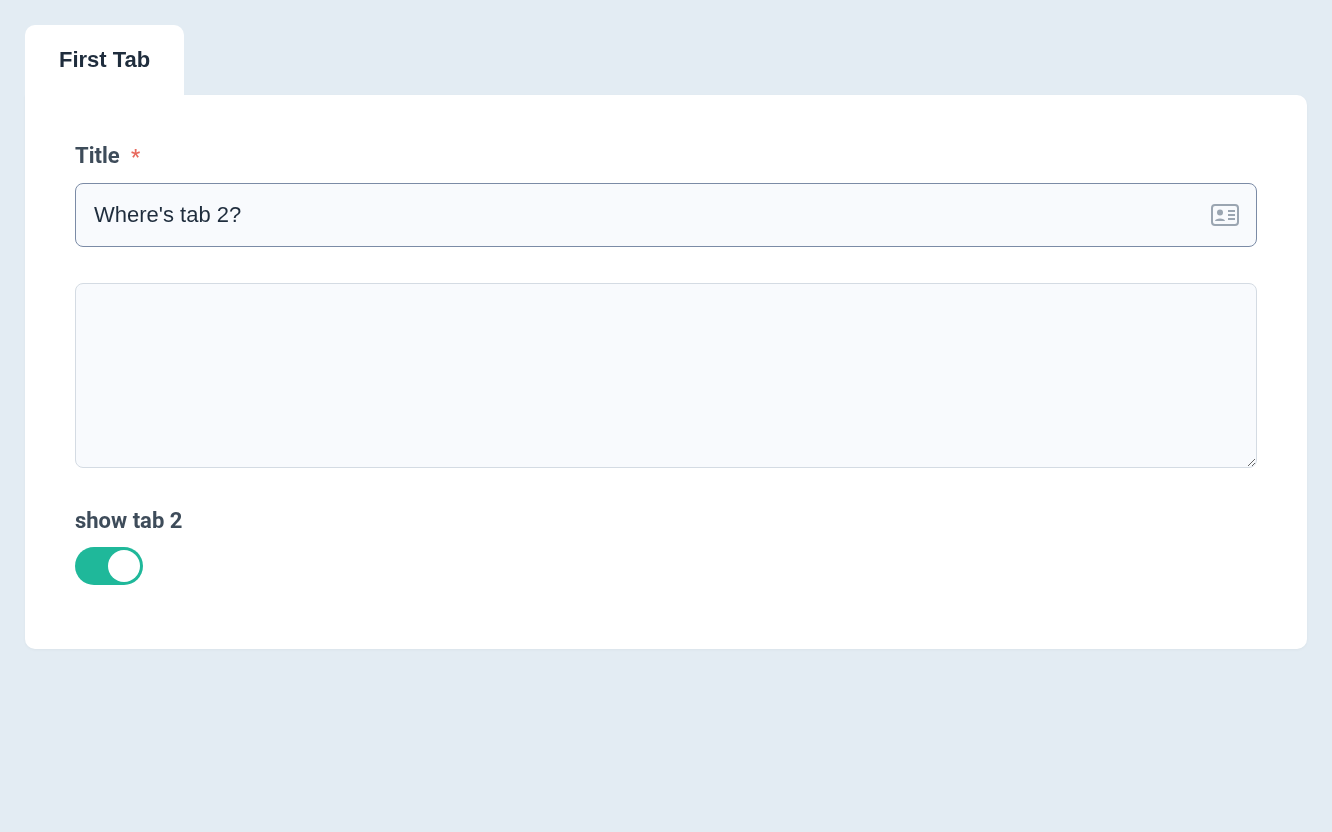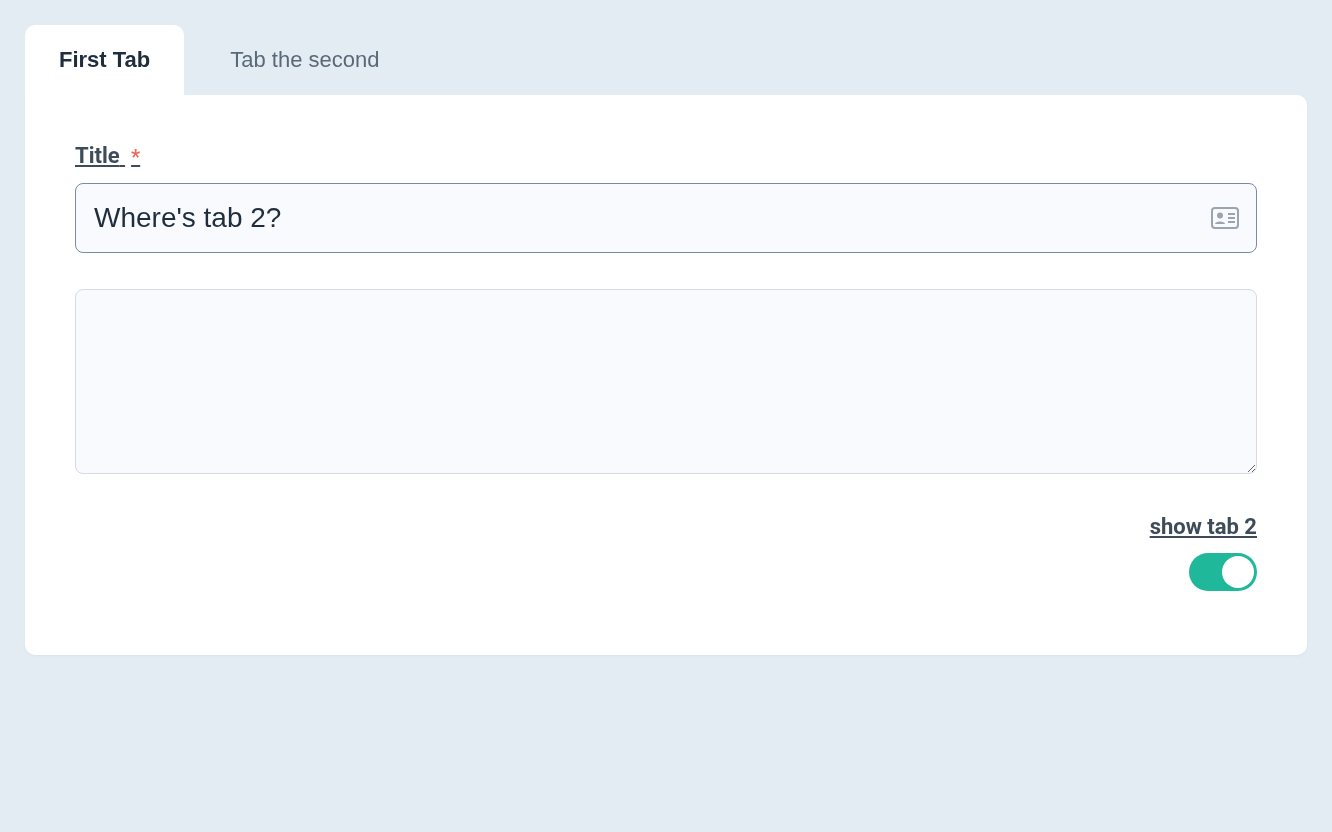--- a/index.html
+++ b/index.html
@@ -50,38 +50,37 @@
     .form-group {
       margin-bottom: 36px;
     }
 
     .form-label {
       display: block;
       font-size: 22px;
       font-weight: 700;
       color: #3e4c5a;
       margin-bottom: 14px;
-      text-decoration: underline;
     }
 
     .required-asterisk {
       color: #e86a5e;
       font-size: 20px;
       margin-left: 6px;
       vertical-align: middle;
     }
 
     .input-wrapper {
       position: relative;
     }
 
     .text-input {
       width: 100%;
       padding: 18px 56px 18px 18px;
-      font-size: 28px;
+      font-size: 22px;
       color: #1f2d3d;
       background: #f8fafd;
       border: 1px solid #7b8ba6;
       border-radius: 8px;
       outline: none;
     }
 
     .input-icon {
       position: absolute;
       right: 18px;
@@ -131,23 +130,20 @@
       border-radius: 50%;
     }
   </style>
 </head>
 <body>
 
 <div class="tabs">
   <button class="tab active">
     <span>First Tab</span>
   </button>
-  <button class="tab">
-    <span>Tab the second</span>
-  </button>
 </div>
 
 <div class="panel">
 
   <div class="form-group">
     <label class="form-label">
       <span>Title</span>
       <span class="required-asterisk">*</span>
     </label>
     <div class="input-wrapper">
@@ -162,21 +158,21 @@
           <line x1="17" y1="15" x2="24" y2="15" stroke-width="2"></line>
         </svg>
       </span>
     </div>
   </div>
 
   <div class="form-group">
     <textarea class="textarea-input" style=""></textarea>
   </div>
 
-  <div class="form-group" style="margin-bottom:0;text-align:right;">
+  <div class="form-group" style="margin-bottom:0;">
     <label class="form-label">
       <span>show tab 2</span>
     </label>
     <div class="toggle-wrapper">
       <button class="toggle" aria-pressed="true">
         <span class="toggle-knob"></span>
       </button>
     </div>
   </div>
 

